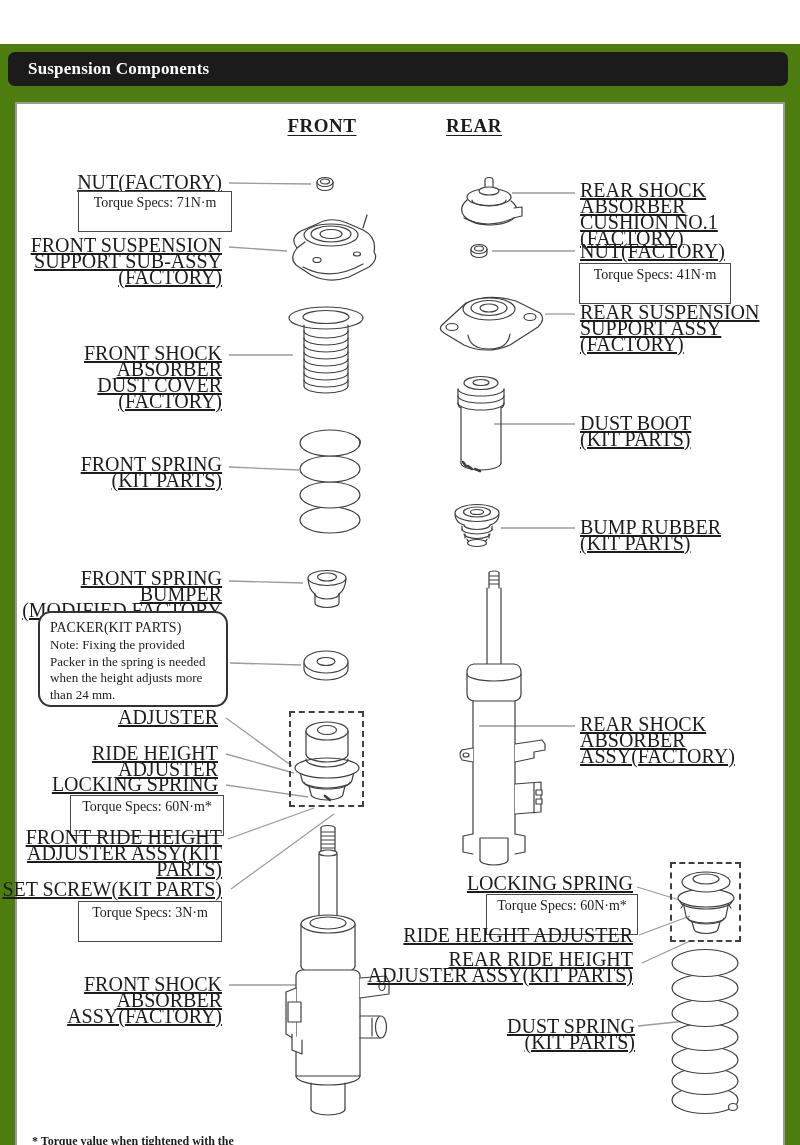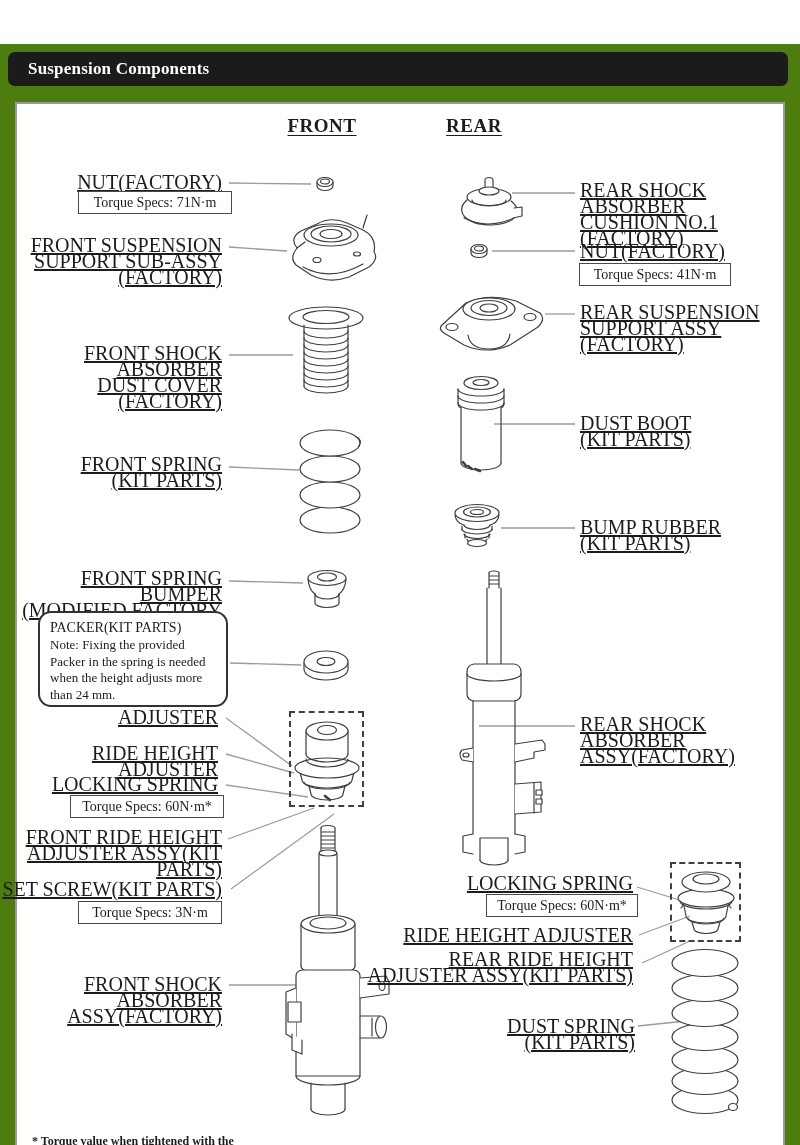--- a/index.html
+++ b/index.html
@@ -10,21 +10,21 @@
   .title-bar span{display:block;color:#fff;font-weight:bold;font-size:17px;line-height:34px;
              padding-left:20px;letter-spacing:.2px;}
   .content-box{position:absolute;left:15px;top:58px;width:770px;height:1082px;
              box-sizing:border-box;border:2px solid #9a9a9a;background:#fff;}
   .col-header{position:absolute;font-size:19px;font-weight:bold;text-decoration:underline;
              text-underline-offset:3px;text-align:center;letter-spacing:.5px;z-index:4;}
   .lbl{position:absolute;font-size:20px;line-height:16px;white-space:pre-line;z-index:4;text-decoration:underline;}
   .lbl-r{text-align:right;}
   .lbl-l{text-align:left;}
   .torque{position:absolute;box-sizing:border-box;border:1.4px solid #4a4a4a;background:#fff;
-          font-size:14px;text-align:center;padding:3px 6px 2px 6px;white-space:nowrap;z-index:4;}
+          font-size:14px;text-align:center;padding:3px 6px 20px 6px;white-space:nowrap;z-index:4;}
   .note-box{position:absolute;box-sizing:border-box;border:2px solid #333;border-radius:13px;
           background:#fff;padding:6px 10px;z-index:4;}
   .note-box .nb-title{font-size:14px;line-height:18px;}
   .note-box .nb-note{font-size:13px;line-height:16.5px;white-space:pre-line;}
   .dash-box{position:absolute;border:2px dashed #3f3f3f;box-sizing:border-box;z-index:2;}
   .art{position:absolute;overflow:visible;z-index:3;}
   .art path,.art ellipse,.art rect{stroke:#3f3f3f;stroke-width:1.2;fill:#fff;
           stroke-linecap:round;stroke-linejoin:round;}
   .art .nf{fill:none;}
   .art .dk{stroke-width:2.6;}

